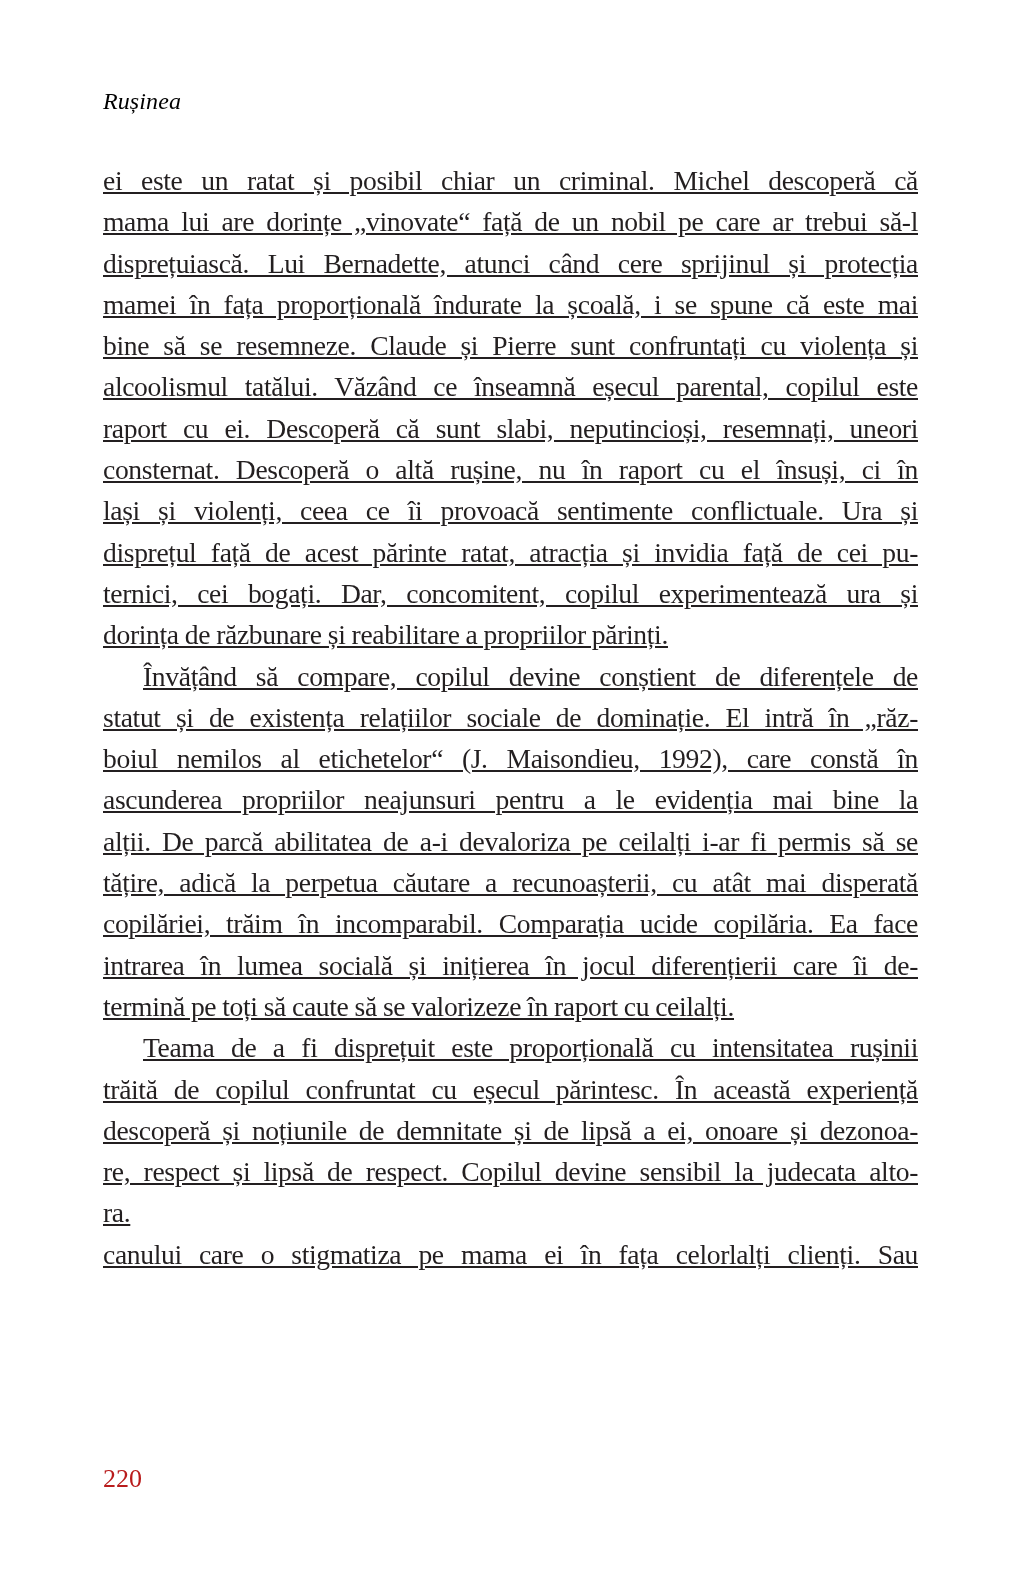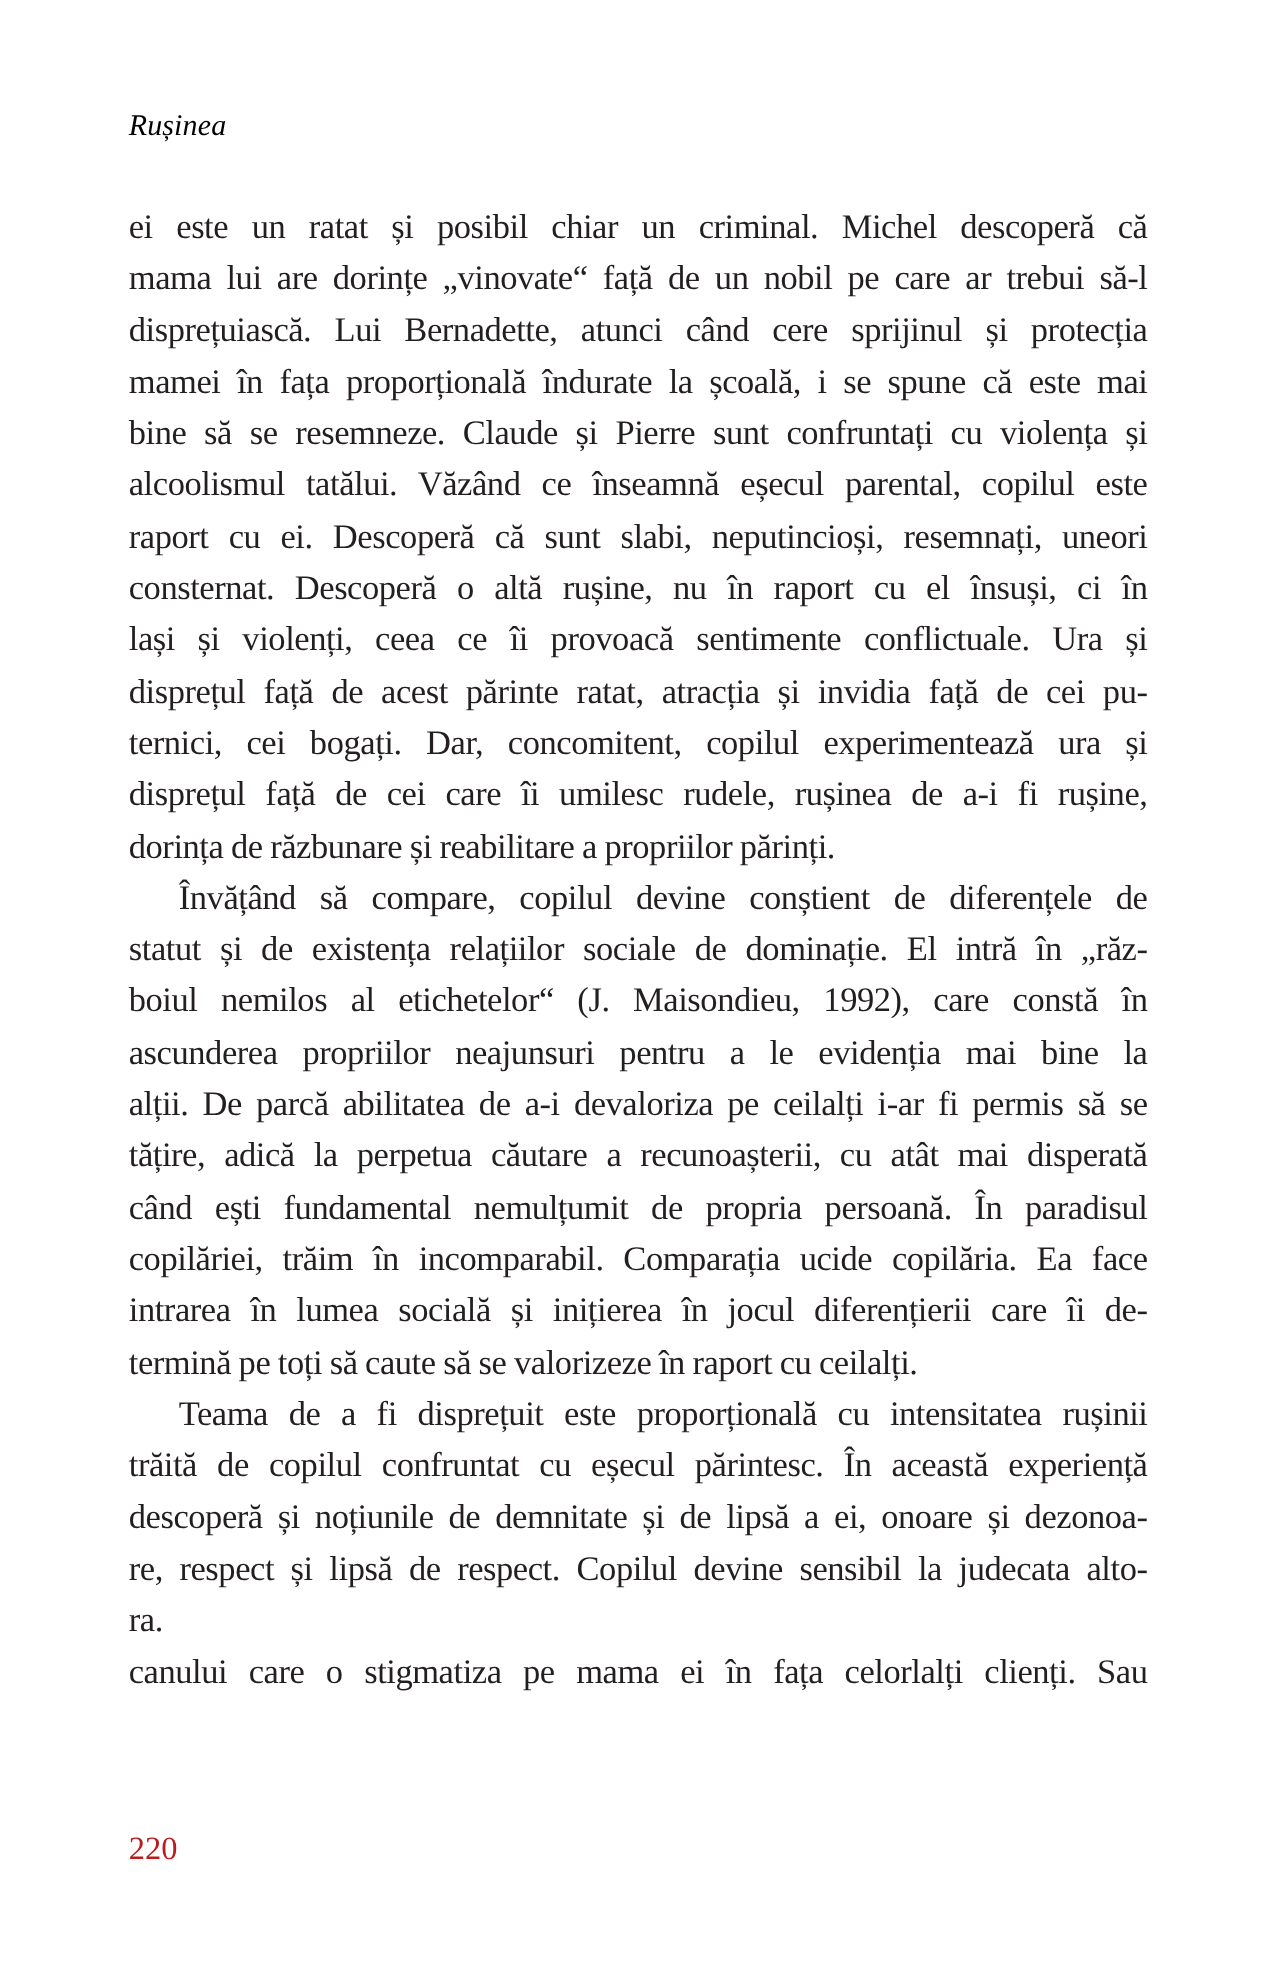--- a/index.html
+++ b/index.html
@@ -37,20 +37,21 @@
       letter-spacing: -0.35px;
       word-spacing: -0.5px;
     }
     .line {
       display: block;
       text-align: justify;
       text-align-last: justify;
       white-space: nowrap;
       height: 41.3px;
       overflow: visible;
+      text-decoration: underline;
     }
     .line.last {
       text-align-last: left;
     }
     .line.indent {
       padding-left: 40px;
     }
     .folio {
       position: absolute;
       left: 103px;
@@ -72,32 +73,30 @@
     <span class="line">mama lui are dorințe „vinovate“ față de un nobil pe care ar trebui să-l</span>
     <span class="line">disprețuiască. Lui Bernadette, atunci când cere sprijinul și protecția</span>
     <span class="line">mamei în fața proporțională îndurate la școală, i se spune că este mai</span>
     <span class="line">bine să se resemneze. Claude și Pierre sunt confruntați cu violența și</span>
     <span class="line">alcoolismul tatălui. Văzând ce înseamnă eșecul parental, copilul este</span>
     <span class="line">raport cu ei. Descoperă că sunt slabi, neputincioși, resemnați, uneori</span>
     <span class="line">consternat. Descoperă o altă rușine, nu în raport cu el însuși, ci în</span>
     <span class="line">lași și violenți, ceea ce îi provoacă sentimente conflictuale. Ura și</span>
     <span class="line">disprețul față de acest părinte ratat, atracția și invidia față de cei pu-</span>
     <span class="line">ternici, cei bogați. Dar, concomitent, copilul experimentează ura și</span>
-    <span class="line">disprețul față de cei care îi umilesc rudele, rușinea de a-i fi rușine,</span>
     <span class="line last">dorința de răzbunare și reabilitare a propriilor părinți.</span>
   </div>
 
   <div>
     <span class="line indent">Învățând să compare, copilul devine conștient de diferențele de</span>
     <span class="line">statut și de existența relațiilor sociale de dominație. El intră în „răz-</span>
     <span class="line">boiul nemilos al etichetelor“ (J. Maisondieu, 1992), care constă în</span>
     <span class="line">ascunderea propriilor neajunsuri pentru a le evidenția mai bine la</span>
     <span class="line">alții. De parcă abilitatea de a-i devaloriza pe ceilalți i-ar fi permis să se</span>
     <span class="line">tățire, adică la perpetua căutare a recunoașterii, cu atât mai disperată</span>
-    <span class="line">când ești fundamental nemulțumit de propria persoană. În paradisul</span>
     <span class="line">copilăriei, trăim în incomparabil. Comparația ucide copilăria. Ea face</span>
     <span class="line">intrarea în lumea socială și inițierea în jocul diferențierii care îi de-</span>
     <span class="line last">termină pe toți să caute să se valorizeze în raport cu ceilalți.</span>
   </div>
 
   <div>
     <span class="line indent">Teama de a fi disprețuit este proporțională cu intensitatea rușinii</span>
     <span class="line">trăită de copilul confruntat cu eșecul părintesc. În această experiență</span>
     <span class="line">descoperă și noțiunile de demnitate și de lipsă a ei, onoare și dezonoa-</span>
     <span class="line">re, respect și lipsă de respect. Copilul devine sensibil la judecata alto-</span>

